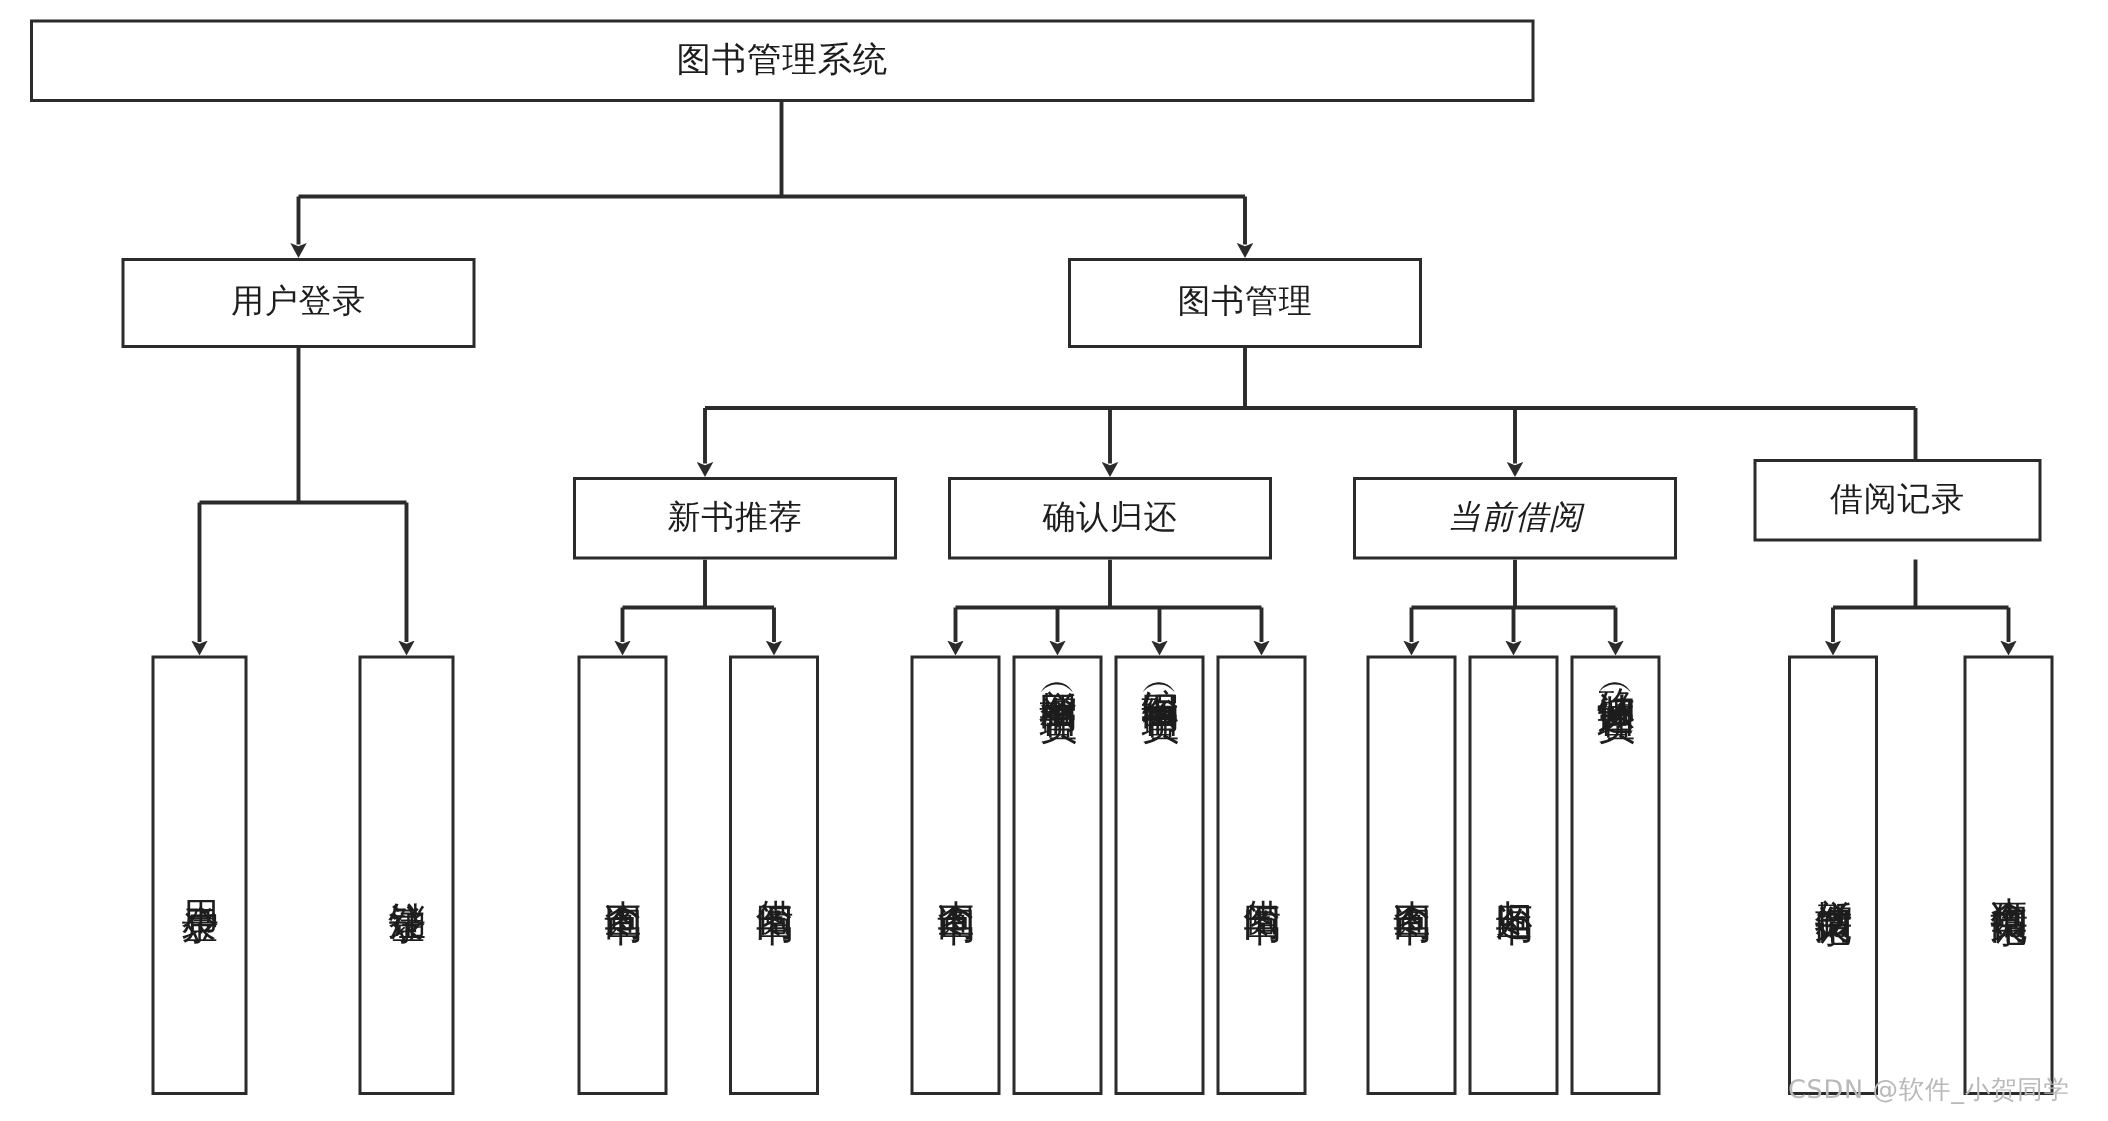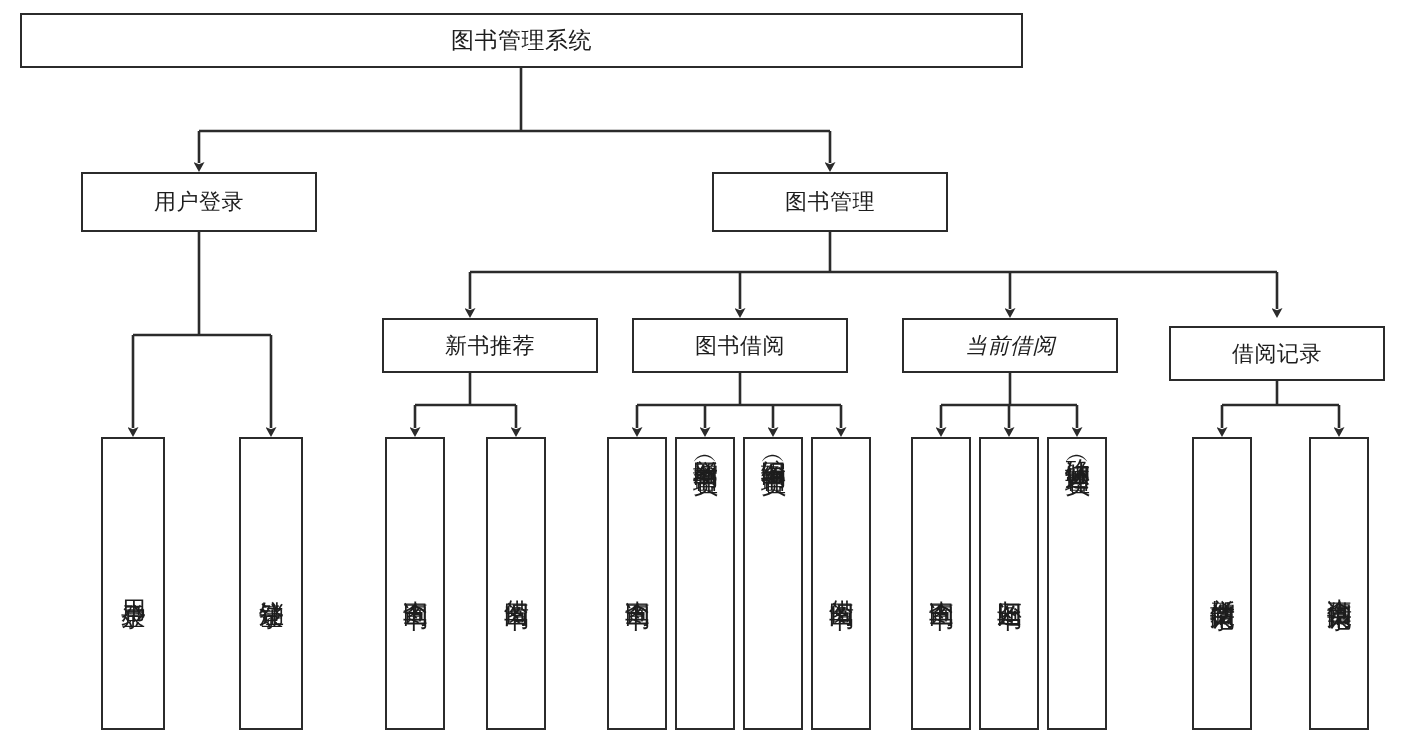--- a/index.html
+++ b/index.html
@@ -145,28 +145,28 @@
 
   <div class="node horiz" style="left:712px; top:172px; width:236px; height:60px;">
     <span class="node-label">图书管理</span>
   </div>
 
   <div class="node horiz" style="left:382px; top:318px; width:216px; height:55px;">
     <span class="node-label">新书推荐</span>
   </div>
 
   <div class="node horiz" style="left:632px; top:318px; width:216px; height:55px;">
-    <span class="node-label">图书借阅</span>
+    <span class="node-label">确认归还</span>
   </div>
 
   <div class="node horiz" style="left:902px; top:318px; width:216px; height:55px;font-style:italic;">
     <span class="node-label">当前借阅</span>
   </div>
 
-  <div class="node horiz" style="left:1169px; top:326px; width:216px; height:55px;">
+  <div class="node horiz" style="left:1169px; top:306px; width:192px; height:55px;">
     <span class="node-label">借阅记录</span>
   </div>
 
   <div class="node vert centered" style="left:101px; top:437px; width:64px; height:293px;">
     <span class="node-label">用户登录</span>
   </div>
 
   <div class="node vert centered" style="left:239px; top:437px; width:64px; height:293px;">
     <span class="node-label">注销登录</span>
   </div>
@@ -208,14 +208,15 @@
   </div>
 
   <div class="node vert centered" style="left:1192px; top:437px; width:60px; height:293px;">
     <span class="node-label">新增借阅记录</span>
   </div>
 
   <div class="node vert centered" style="left:1309px; top:437px; width:60px; height:293px;">
     <span class="node-label">查询借阅记录</span>
   </div>
 
+  <div class="watermark" style="left:1192px; top:715px;">CSDN @软件_小贺同学</div>
 
 </div>
 
 </body></html>

